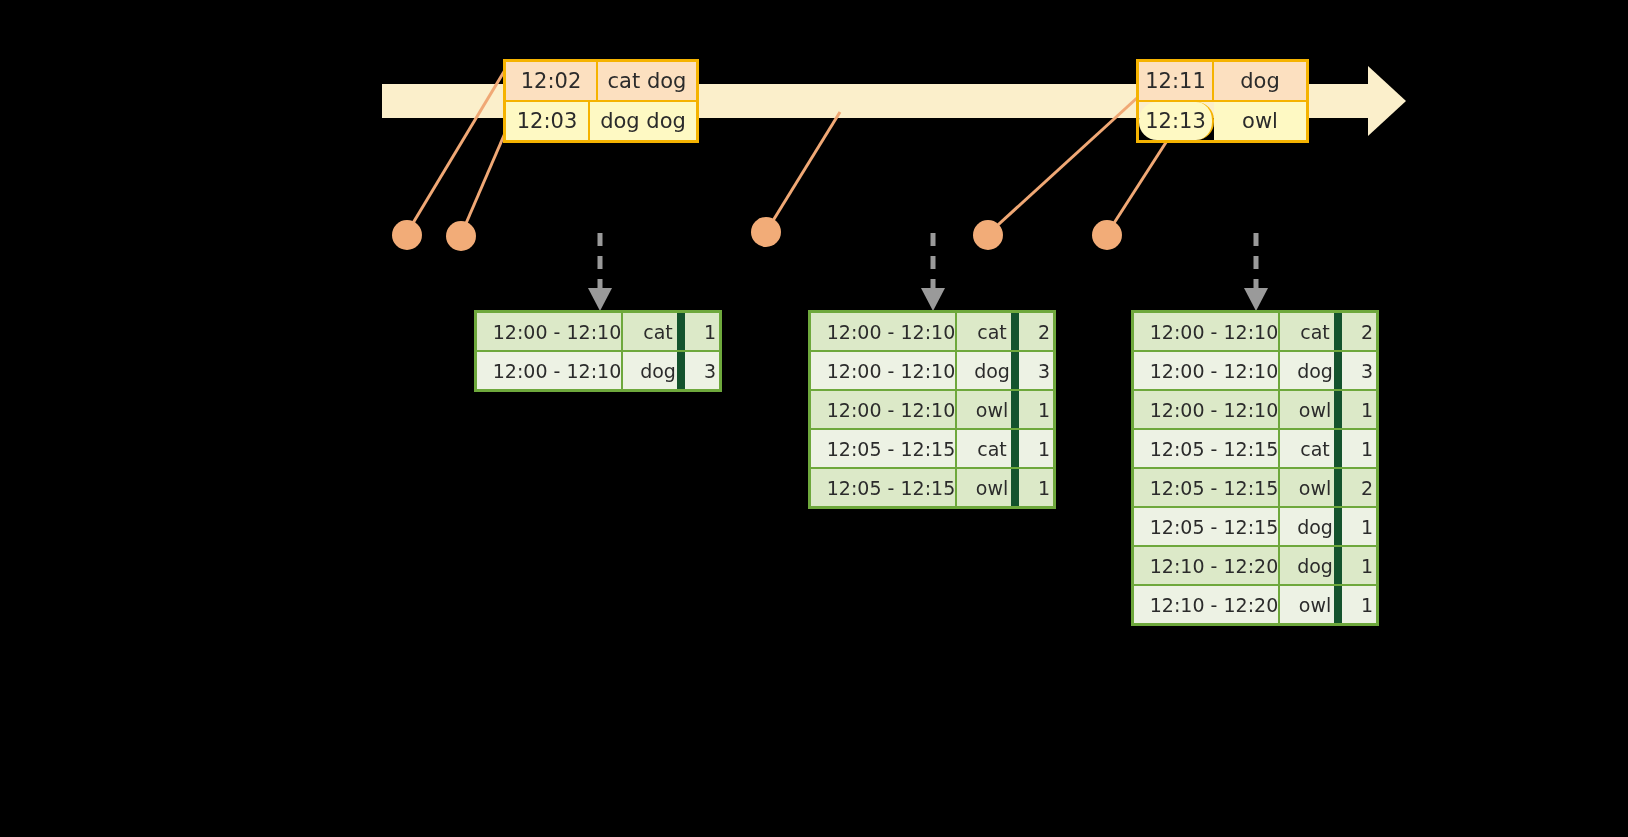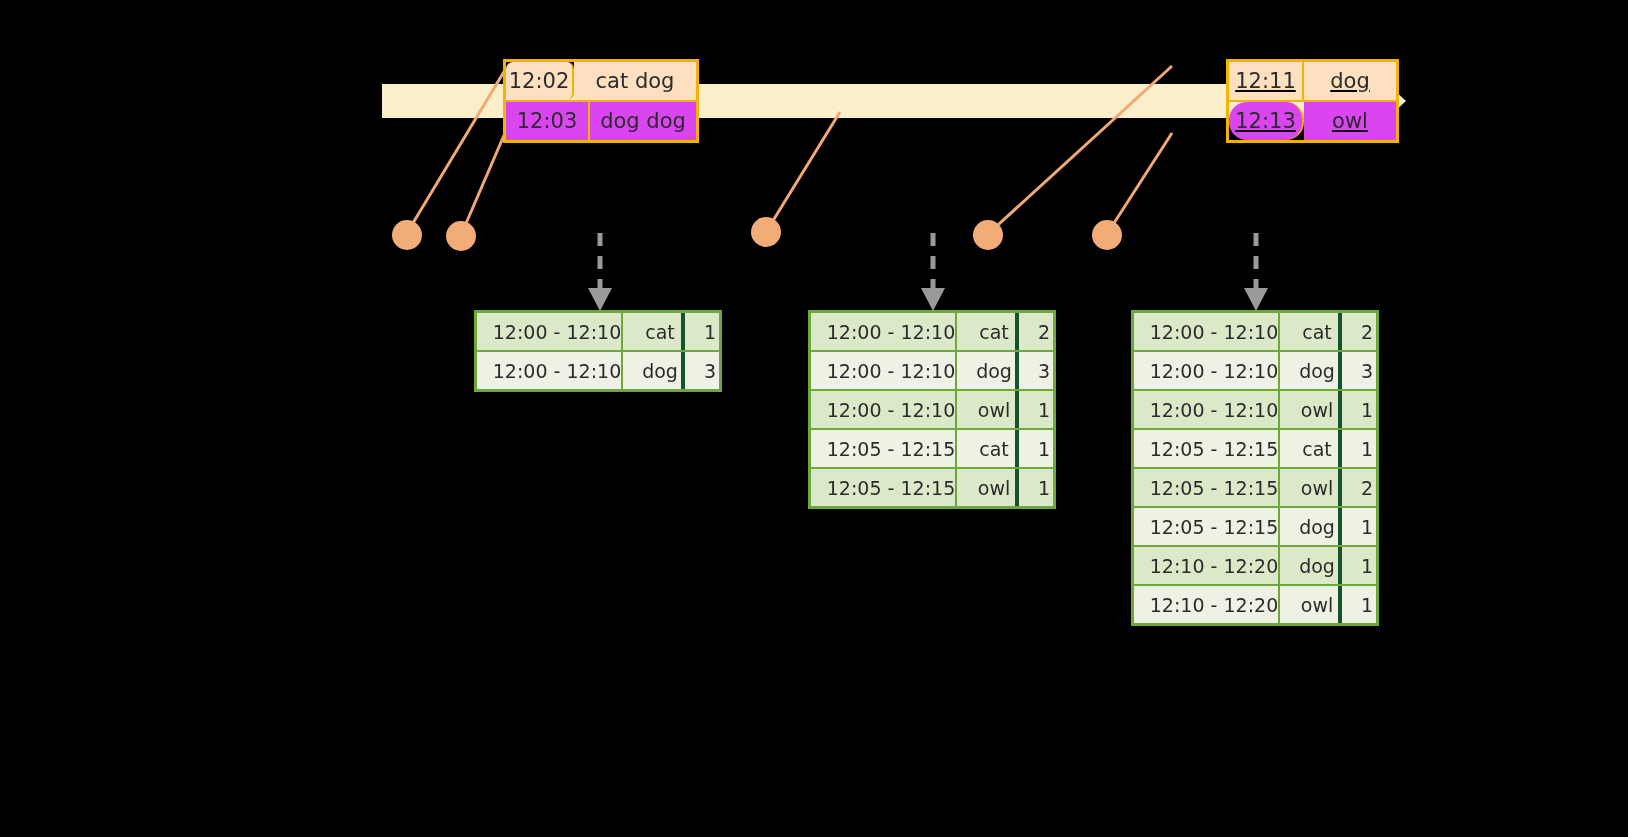--- a/index.html
+++ b/index.html
@@ -12,30 +12,30 @@
   .evt{position:absolute;border:3px solid #F5B301;box-sizing:border-box;
        display:flex;flex-direction:column;z-index:5;}
   .evt .row{display:flex;flex:1;}
   .evt .row + .row{border-top:2px solid #F5B301;}
   .evt .c-time{display:flex;align-items:center;justify-content:center;
        border-right:2px solid #F5B301;box-sizing:border-box;}
   .evt .c-val{display:flex;align-items:center;justify-content:center;
        box-sizing:border-box;flex:1;}
   .evt .cell-txt{font-size:21px;color:#2b2b2b;white-space:nowrap;}
   .shade-a{background:#FCE0C0;}
-  .shade-b{background:#d946ef;}
+  .shade-b{background:#fef9c3;}
 
   
   .res{position:absolute;border:3px solid #6EA83C;box-sizing:border-box;z-index:5;}
   .res .rrow{display:flex;}
   .res .rrow + .rrow{border-top:2px solid #6EA83C;}
   .res .rc{display:flex;align-items:center;justify-content:center;
        box-sizing:border-box;height:37px;padding-left:16px;}
   .res .rc-win{border-right:2px solid #6EA83C;}
-  .res .rc-key{border-right:4px solid #14532d;}
+  .res .rc-key{border-right:8px solid #14532d;}
   .res .rtxt{font-size:19px;color:#2b2b2b;white-space:nowrap;}
   .g-a{background:#DCE9C8;}
   .g-b{background:#EDF2E4;}
 </style>
 </head>
 <body>
 
 <div class="stage">
 
   <svg class="layer" viewBox="0 0 1628 837">
@@ -72,39 +72,39 @@
       </g>
       <g>
         <line x1="1256" y1="233" x2="1256" y2="288" stroke-dasharray="13 10"></line>
         <polygon points="1244,288 1268,288 1256,311" stroke="none"></polygon>
       </g>
     </g>
   </svg>
 
   <div class="evt" style="left:503px;top:59px;width:196px;height:84px;">
     <div class="row">
-      <div class="c-time shade-a" style="width:68px;border-radius:7px;">
+      <div class="c-time shade-a" style="width:92px;">
         <span class="cell-txt">12:02</span>
       </div>
       <div class="c-val shade-a">
         <span class="cell-txt">cat dog</span>
       </div>
     </div>
     <div class="row">
       <div class="c-time shade-b" style="width:84px;">
         <span class="cell-txt">12:03</span>
       </div>
       <div class="c-val shade-b">
         <span class="cell-txt">dog dog</span>
       </div>
     </div>
   </div>
 
 
-  <div class="evt" style="left:1226px;top:59px;width:173px;height:84px;text-decoration:underline;">
+  <div class="evt" style="left:1136px;top:59px;width:173px;height:84px;">
     <div class="row">
       <div class="c-time shade-a" style="width:75px;">
         <span class="cell-txt">12:11</span>
       </div>
       <div class="c-val shade-a">
         <span class="cell-txt">dog</span>
       </div>
     </div>
     <div class="row">
       <div class="c-time shade-b" style="width:75px;border-radius:18px;">

